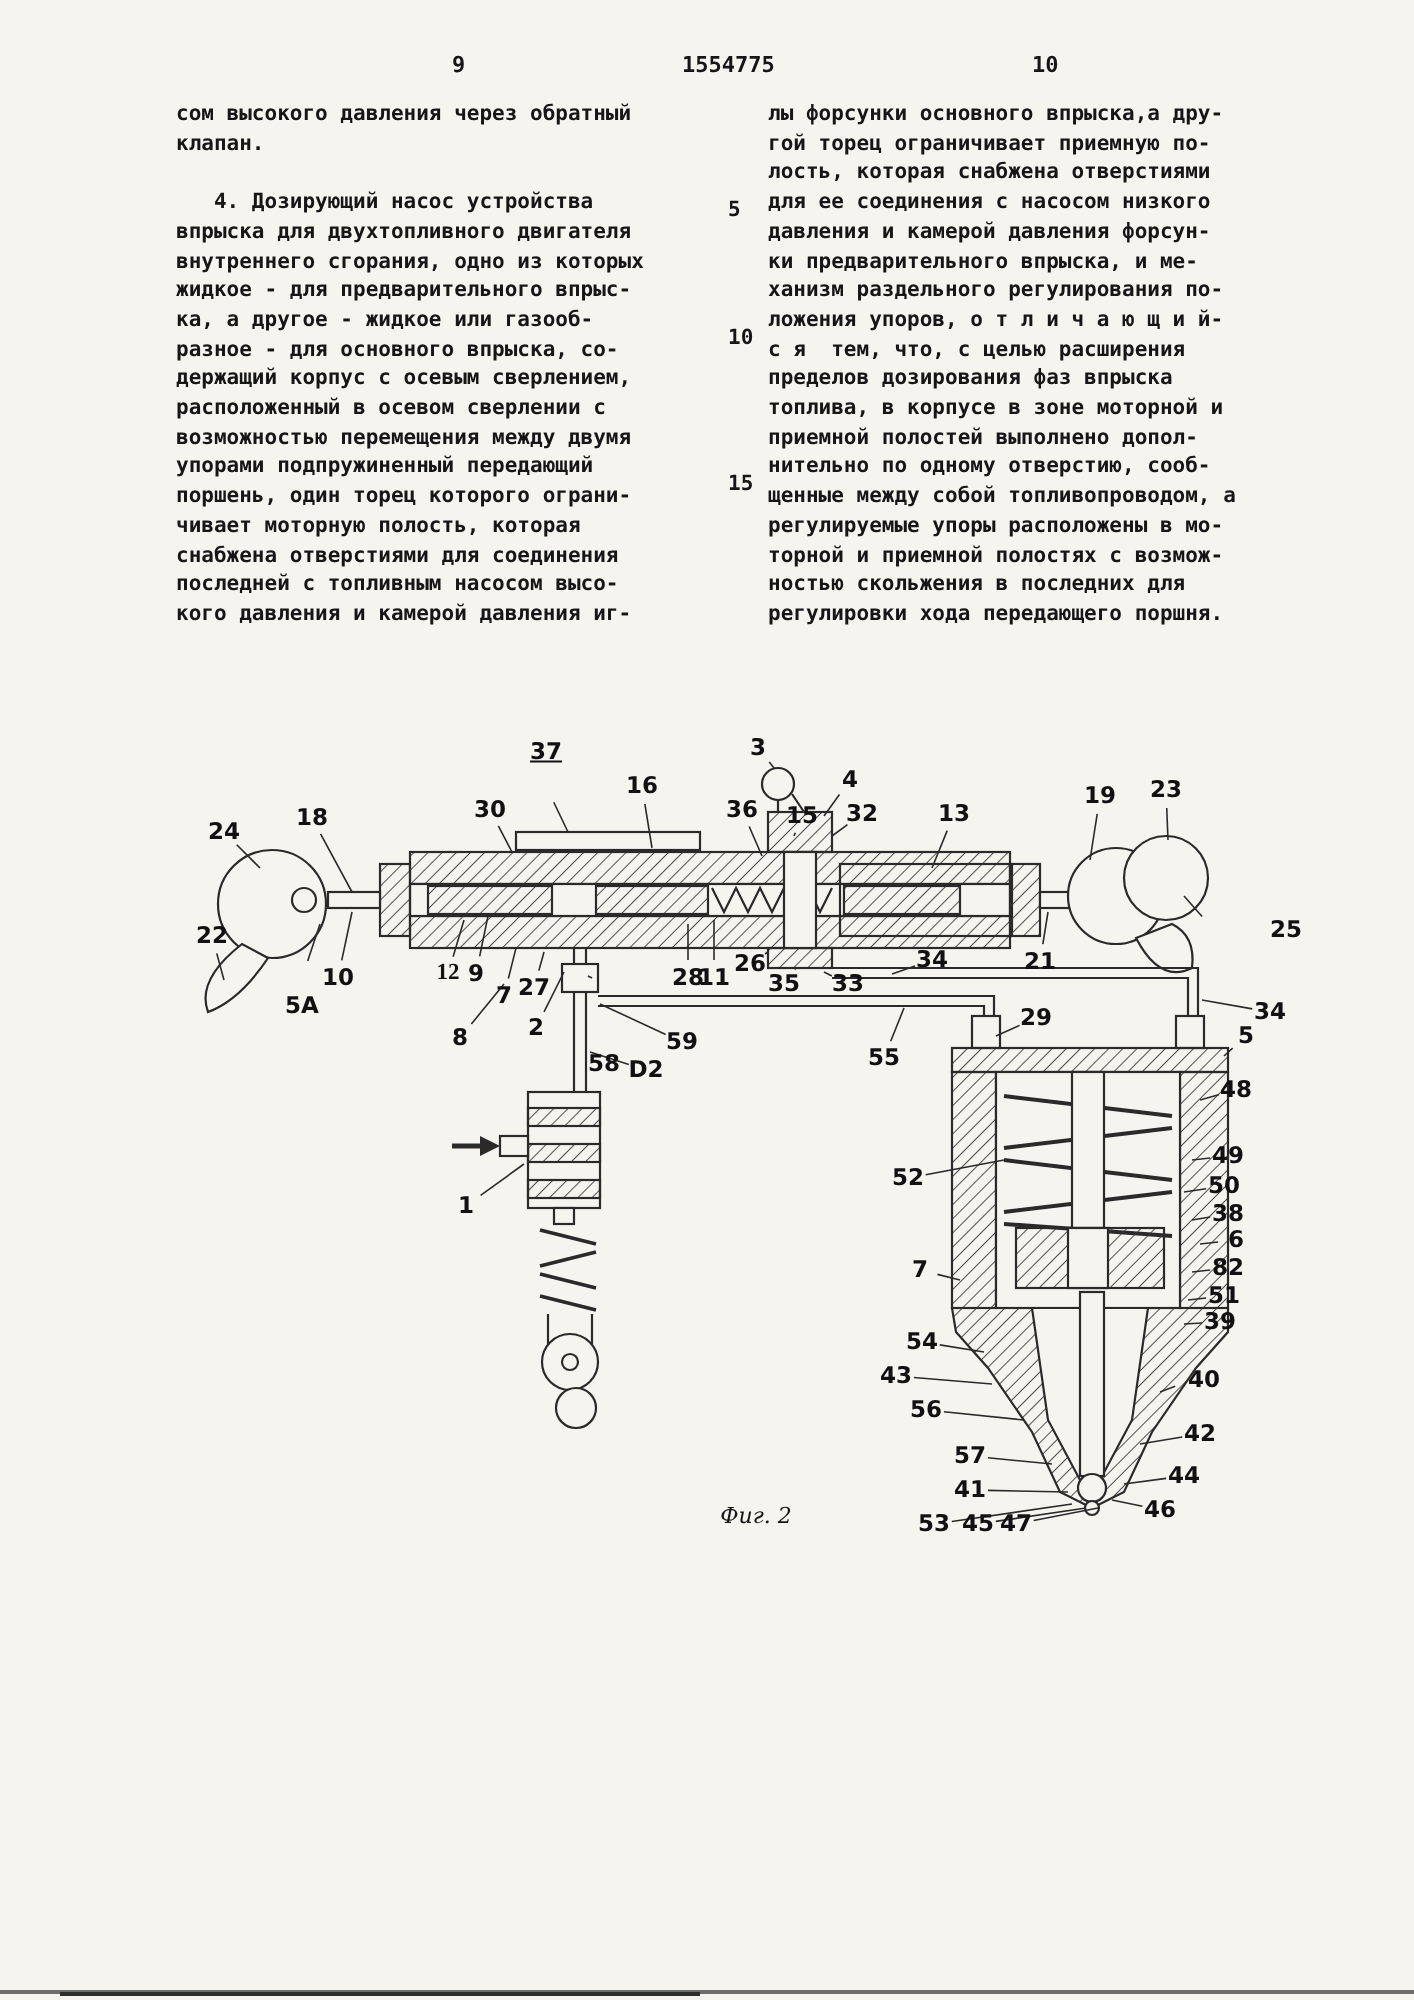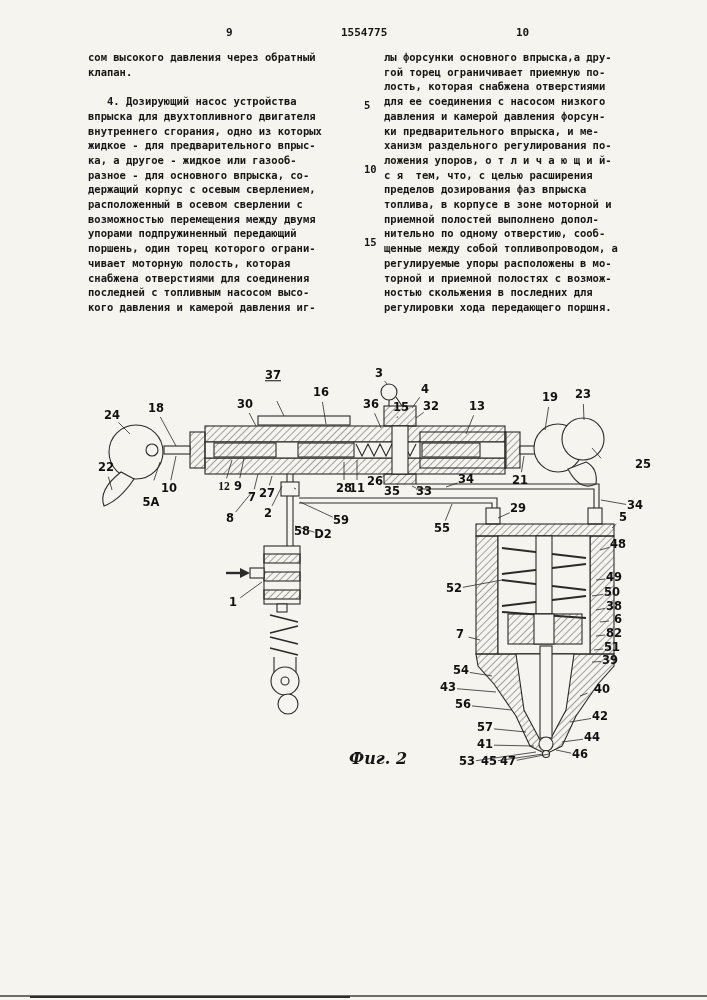--- a/index.html
+++ b/index.html
@@ -44,22 +44,22 @@
     transform: translate(-50%, -50%);
     font-family: "DejaVu Sans", sans-serif;
     font-size: 11.5px; font-weight: bold;
     color: #111; white-space: nowrap;
     line-height: 1;
   }
   #fig-caption {
     position: absolute; left: 378px; top: 408px;
     transform: translate(-50%, -50%);
     font-family: "DejaVu Serif", serif;
-    font-style: italic; font-weight: bold;
-    font-size: 16px;
+    font-style: italic; font-weight: normal;
+    font-size: 11px;
   }
   .scan-line {
     position: absolute; left: 0; top: 995px;
     width: 707px; height: 2px; background: #6e6e6e;
   }
   .scan-line-dark {
     position: absolute; left: 30px; top: 996px;
     width: 320px; height: 2px; background: #2d2d2d;
   }
 </style>

